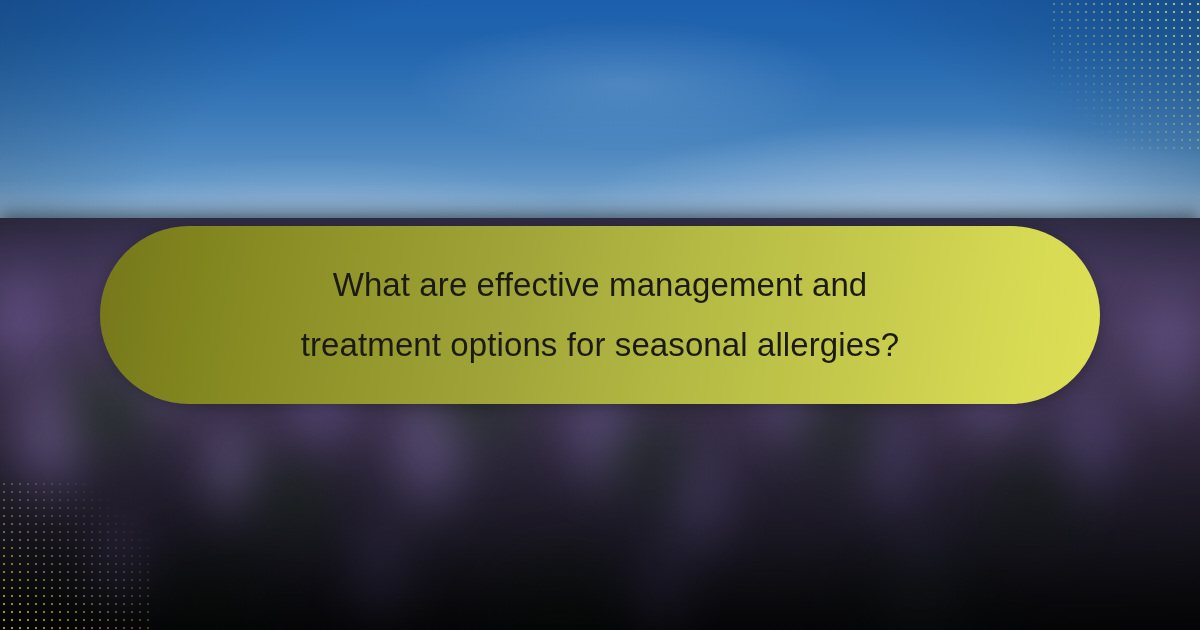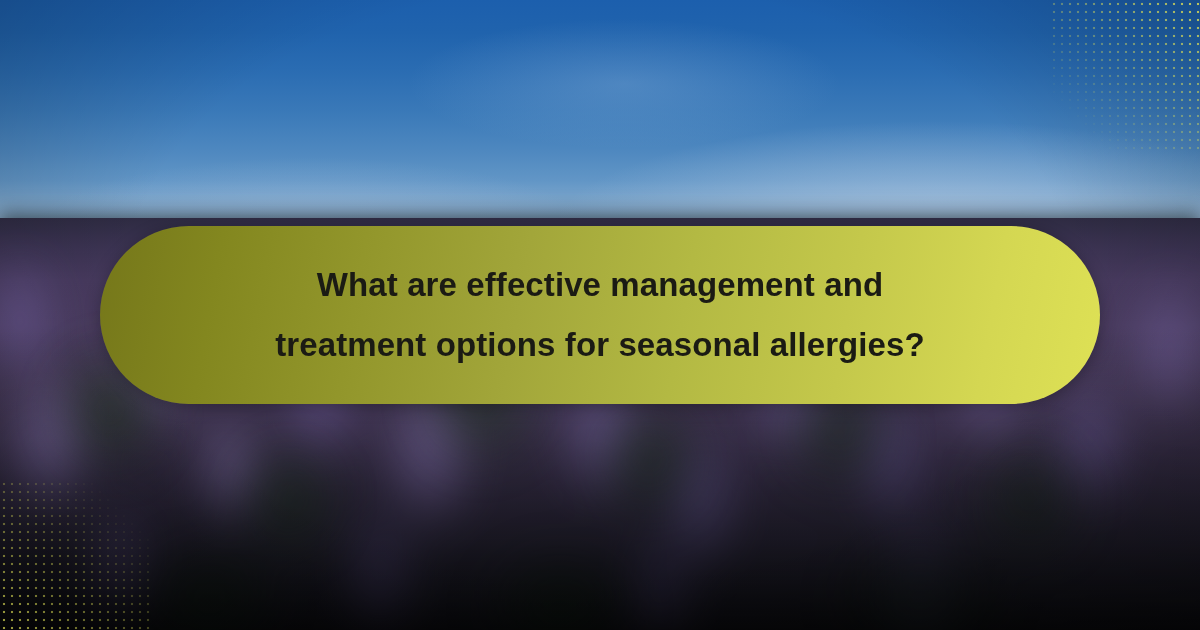--- a/index.html
+++ b/index.html
@@ -202,21 +202,21 @@
     justify-content: center;
     padding: 0 60px;
   }
 
   #question-text {
     width: 100%;
     text-align: center;
     color: #1b1b14;
     font-family: "Liberation Sans", sans-serif;
     font-size: 33px;
-    font-weight: 700;
+    font-weight: 400;
     line-height: 60px;
     letter-spacing: 0.1px;
     white-space: pre-line;
   }
 </style>
 </head>
 <body>
 
 <div id="card">
 

